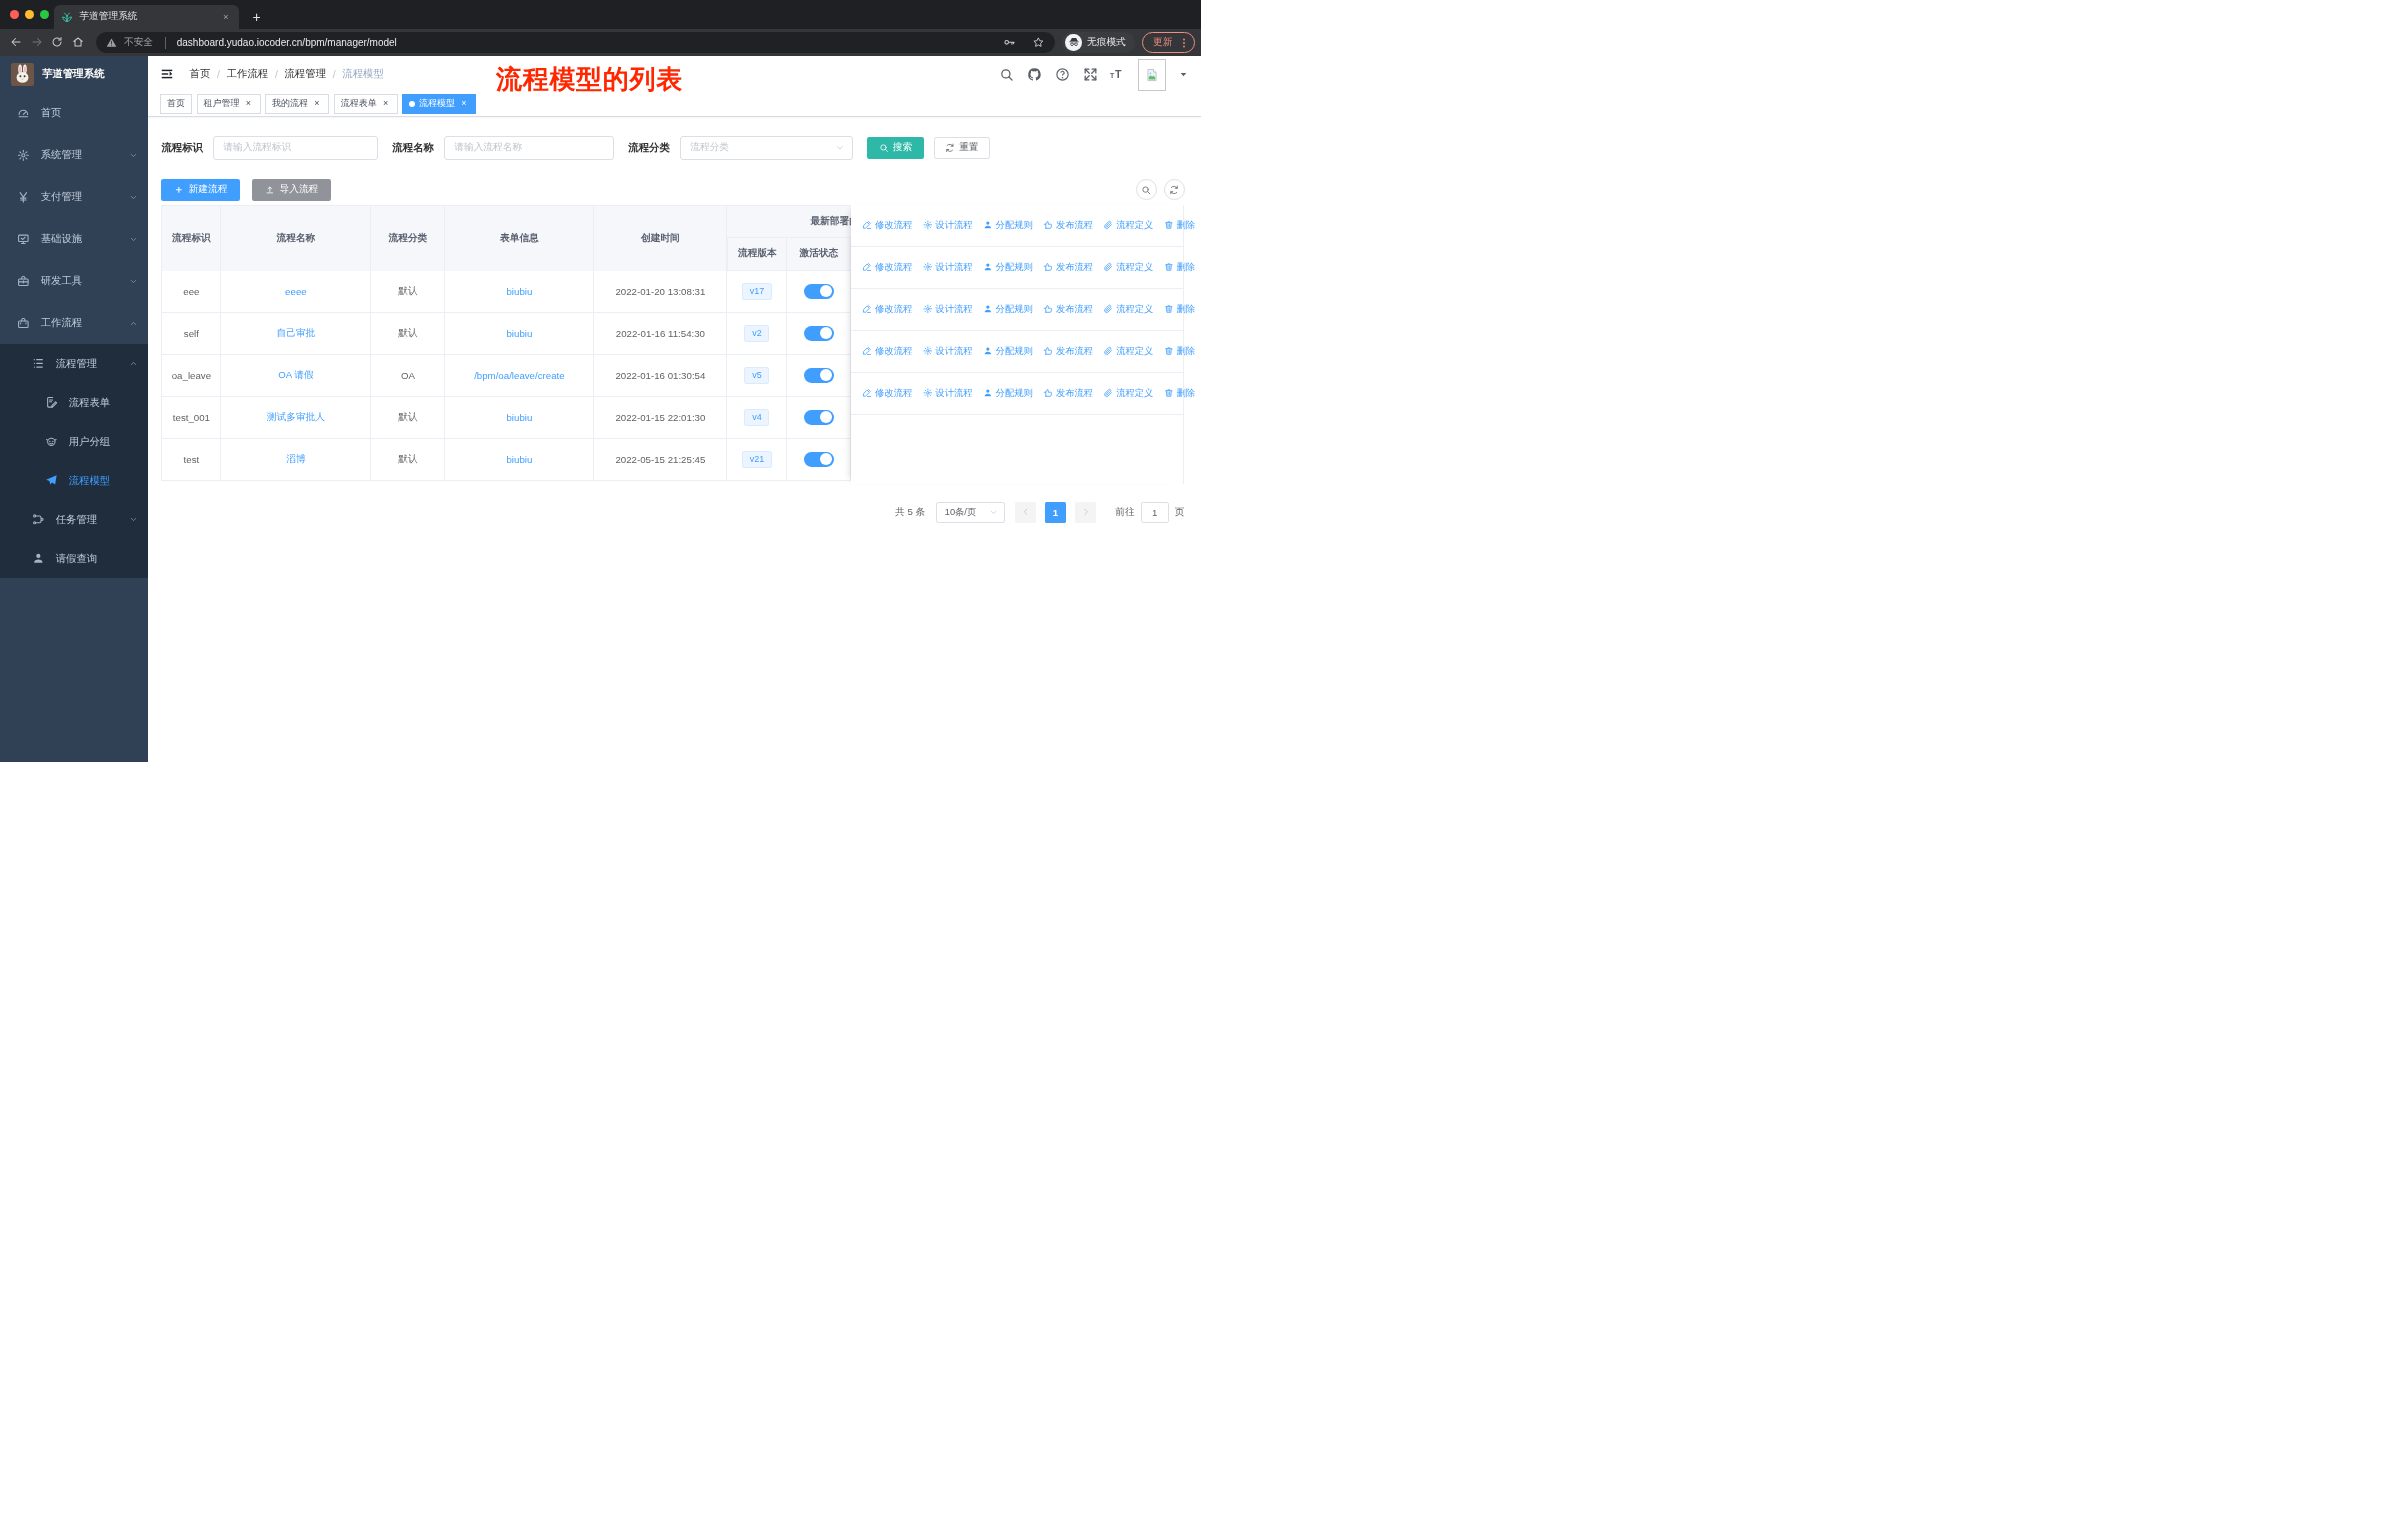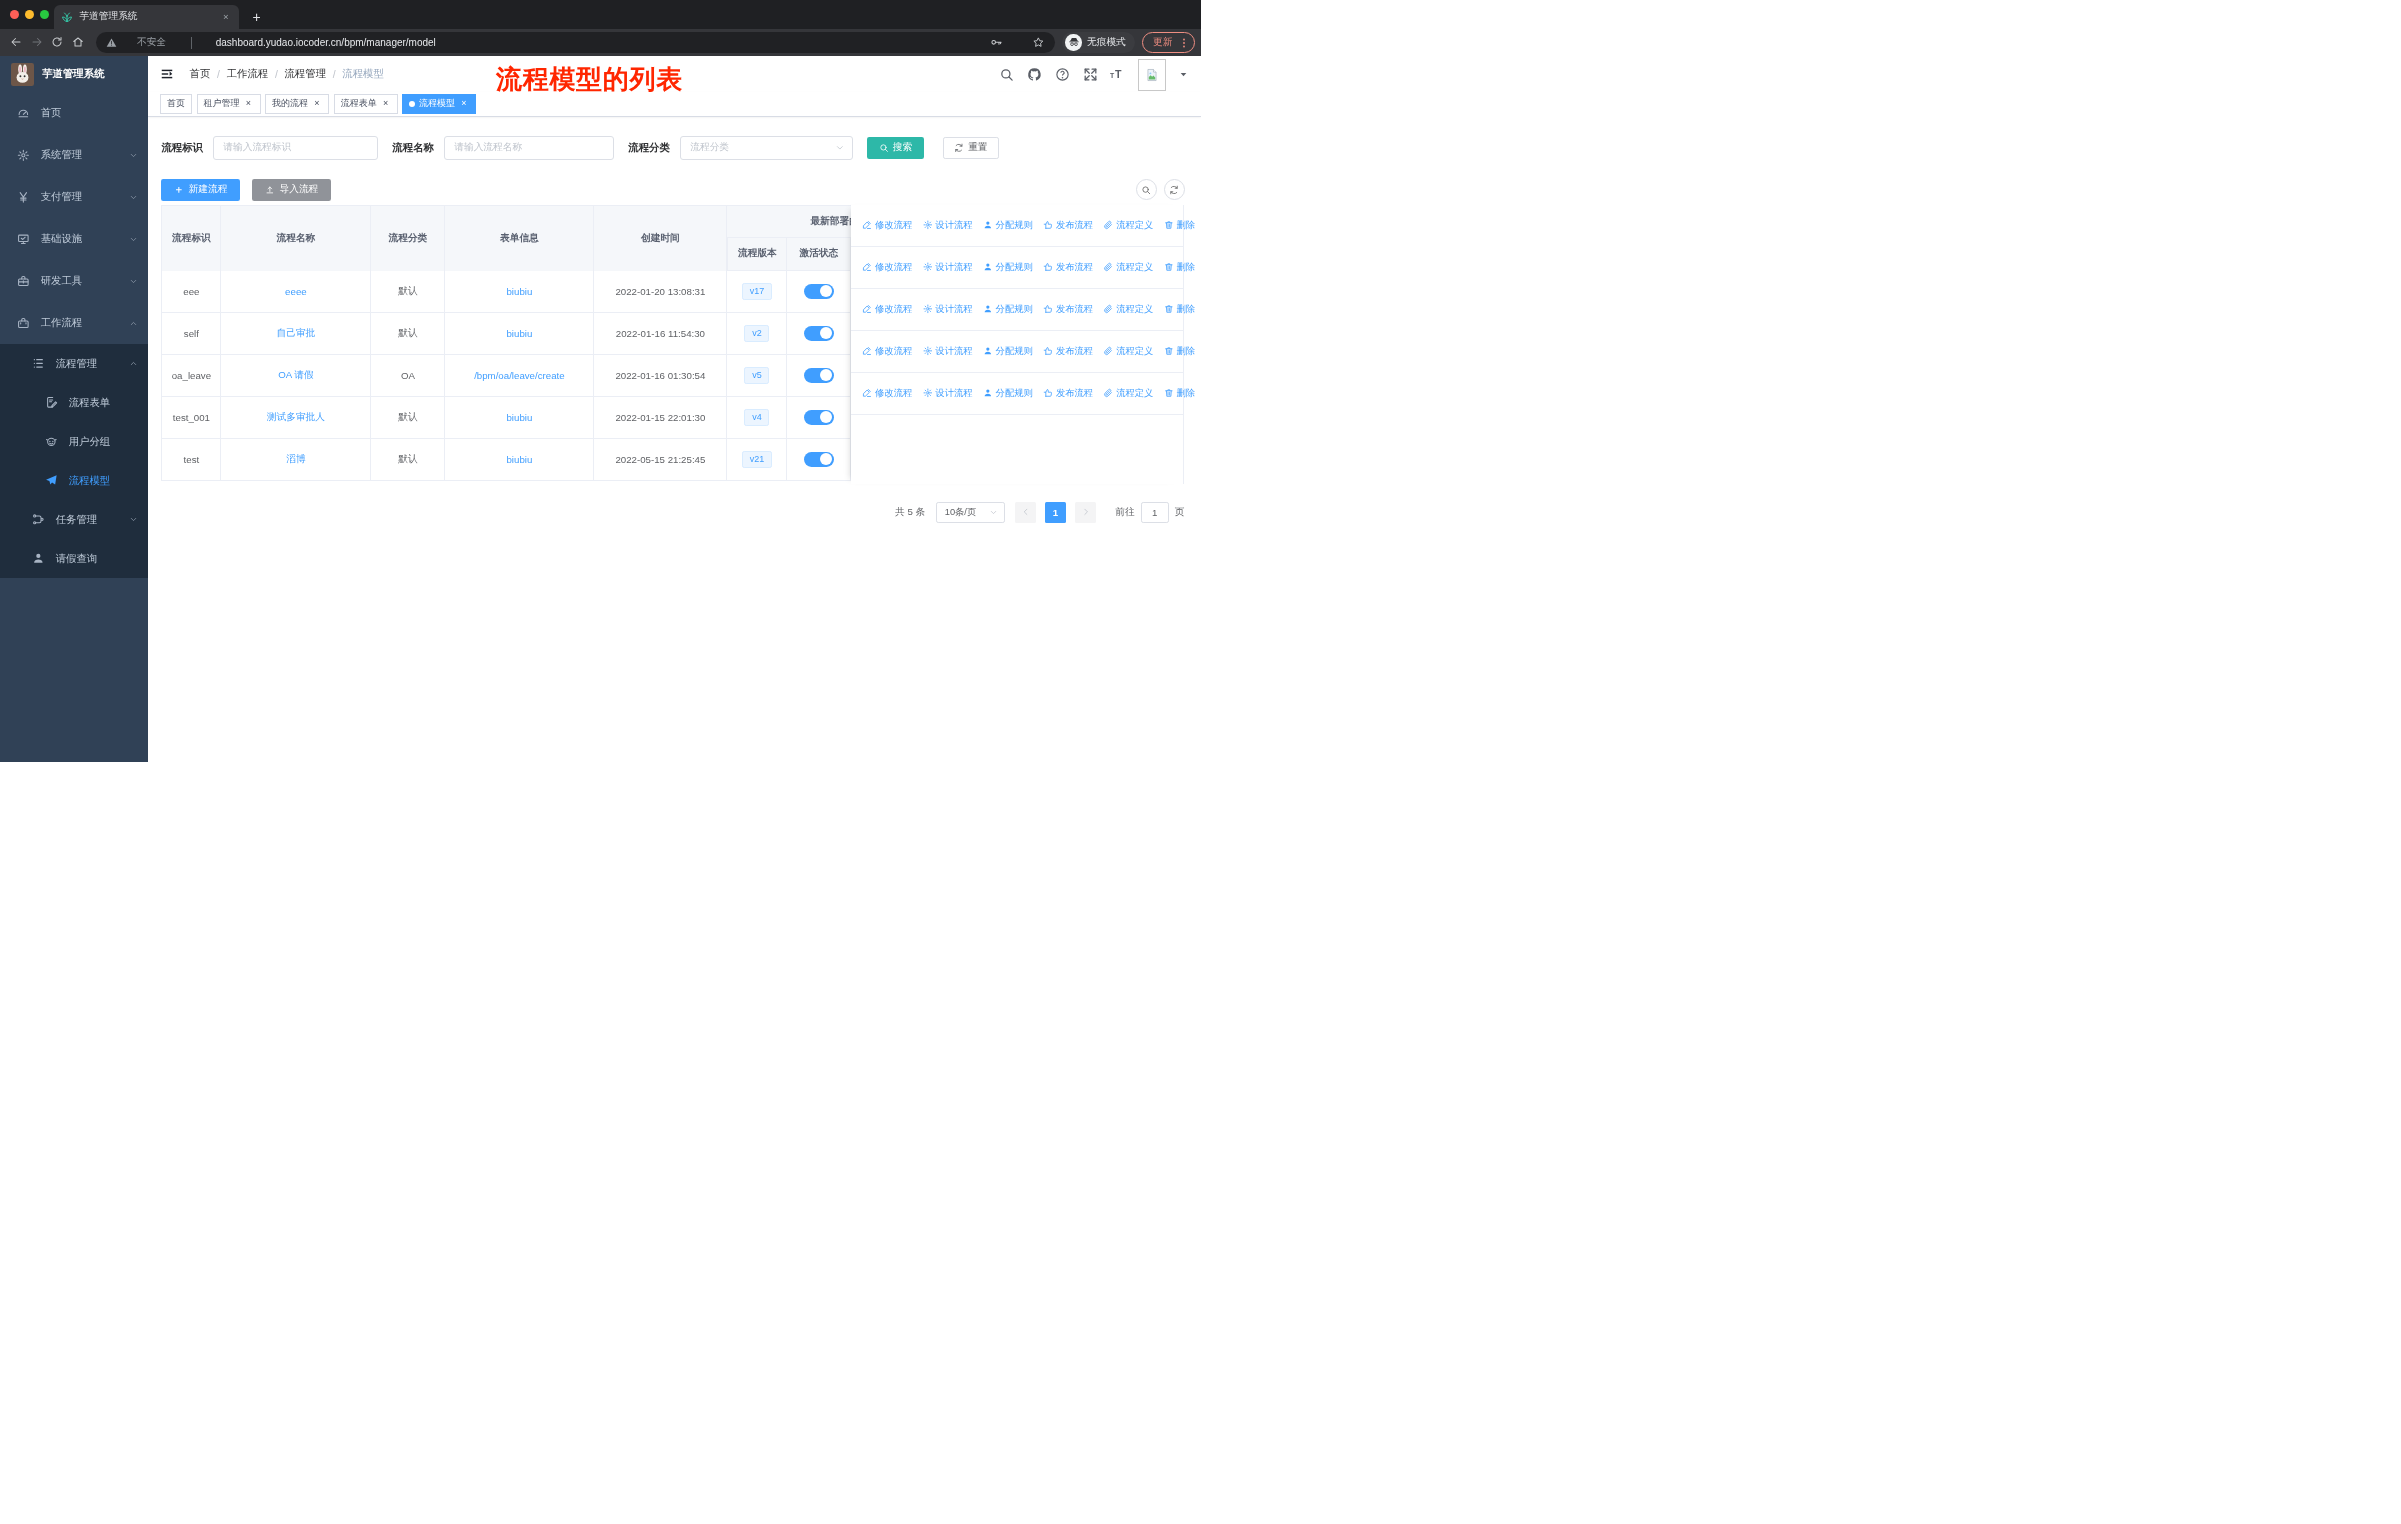--- a/index.html
+++ b/index.html
@@ -14,21 +14,21 @@
   .light{width:9px;height:9px;border-radius:50%}
   .l-red{background:#ff5f57}.l-yellow{background:#febc2e}.l-green{background:#28c840}
   .btab{position:absolute;left:54px;top:4.5px;width:185px;height:24.6px;background:#35363a;border-radius:6px 6px 0 0;display:flex;align-items:center;padding:0 7.4px;color:#dfe1e5;font-size:9.7px;gap:6px}
   .btab .fav{width:12px;height:12px}
   .btab .ttl{flex:1;white-space:nowrap;overflow:hidden}
   .btab .tx{color:#9aa0a6;font-size:9.7px;padding:0 3px}
   .newtab{position:absolute;left:247px;top:7.4px;width:19.4px;height:19.4px;color:#dfe1e5;font-size:14px;display:flex;align-items:center;justify-content:center;border-radius:50%}
   .toolbar{height:27px;background:#35363a;display:flex;align-items:center;padding:0 6px;gap:1.5px}
   .nav-ic{width:19.4px;height:19.4px;padding:3.7px;color:#c7cacd;border-radius:50%}
   .nav-ic.dim{color:#717478}
-  .urlbar{flex:1;height:21px;background:#202124;border-radius:10.4px;margin:0 6px;display:flex;align-items:center;padding:0 10.4px;gap:20px;min-width:0}
+  .urlbar{flex:1;height:21px;background:#202124;border-radius:10.4px;margin:0 6px;display:flex;align-items:center;padding:0 10.4px;gap:7px;min-width:0}
   .urlbar .warn{width:11px;height:11px;color:#9aa0a6}
   .urlbar .sec{color:#9aa0a6;font-size:9.7px;white-space:nowrap}
   .urlbar .sep{width:0.7px;height:12px;background:#5f6368;margin:0 4.5px}
   .urlbar .url{color:#e8eaed;font-size:10px;white-space:nowrap;overflow:hidden}
   .urlbar .key{width:12.7px;height:12.7px;color:#c7cacd;margin-left:auto}
   .urlbar .star{width:12.7px;height:12.7px;color:#c7cacd;margin-left:9px}
   .incog{height:21px;background:#3b3c40;border-radius:10.4px;display:flex;align-items:center;gap:5.2px;padding:0 9px 0 3px;color:#e8eaed;font-size:9.7px;margin-right:6px;white-space:nowrap}
   .incog .ic{width:16.4px;height:16.4px;background:#f1f3f4;border-radius:50%;color:#35363a;padding:2.2px}
   .update{height:21px;border:1.1px solid #ee8e82;border-radius:10.4px;color:#f08d80;font-size:9.7px;display:flex;align-items:center;gap:5.2px;padding:0 4.5px 0 9.7px;white-space:nowrap}
   .update .keb{width:12px;height:12px;color:#f08d80}
@@ -73,21 +73,21 @@
   .filter-row{margin-top:18.6px;display:flex;align-items:center;font-size:10.4px;color:#303133}
   .f-label{font-weight:bold;margin-right:10.4px;white-space:nowrap}
   .f-item{display:flex;align-items:center;margin-right:14px}
   .inp{height:24px;border:0.7px solid #dcdfe6;border-radius:3px;padding:0 9px;font-size:9.7px;color:#606266;outline:none;font-family:Liberation Mono, monospace}
   .inp::placeholder{color:#bfc4cc}
   .w1{width:165px}.w2{width:170px}
   .sel{width:173px;height:24px;border:0.7px solid #dcdfe6;border-radius:3px;display:flex;align-items:center;padding:0 7.4px 0 9px;color:#bfc4cc;font-size:9.7px}
   .sel .chev{margin-left:auto;width:9.7px;height:9.7px;color:#c0c4cc}
   .btn{height:22px;border:0.7px solid transparent;border-radius:2.2px;font-size:9.7px;font-family:inherit;display:inline-flex;align-items:center;gap:4.5px;padding:0 10.4px;cursor:pointer;white-space:nowrap}
   .btn .bi{width:9.7px;height:9.7px}
-  .btn-search{background:#2db8a8;color:#fff;margin-right:19px}
+  .btn-search{background:#2db8a8;color:#fff;margin-right:10px}
   .btn-reset{background:#fff;border-color:#dcdfe6;color:#606266}
   .toolbar-row{margin-top:19.4px;display:flex;align-items:center}
   .btn-create{background:#409eff;color:#fff;margin-right:12px;padding:0 12px}
   .btn-import{background:#909399;color:#fff;padding:0 12px}
   .mini-group{margin-left:auto;display:flex;gap:6.7px}
   .mini{width:21px;height:21px;border:0.7px solid #dcdfe6;border-radius:50%;background:#fff;color:#666;padding:4.5px;cursor:pointer}
 
   
   .table-wrap{position:relative;margin-top:3.7px;width:1023px;font-size:9.7px;color:#606266}
   table{border-collapse:separate;border-spacing:0;table-layout:fixed;width:828px}

